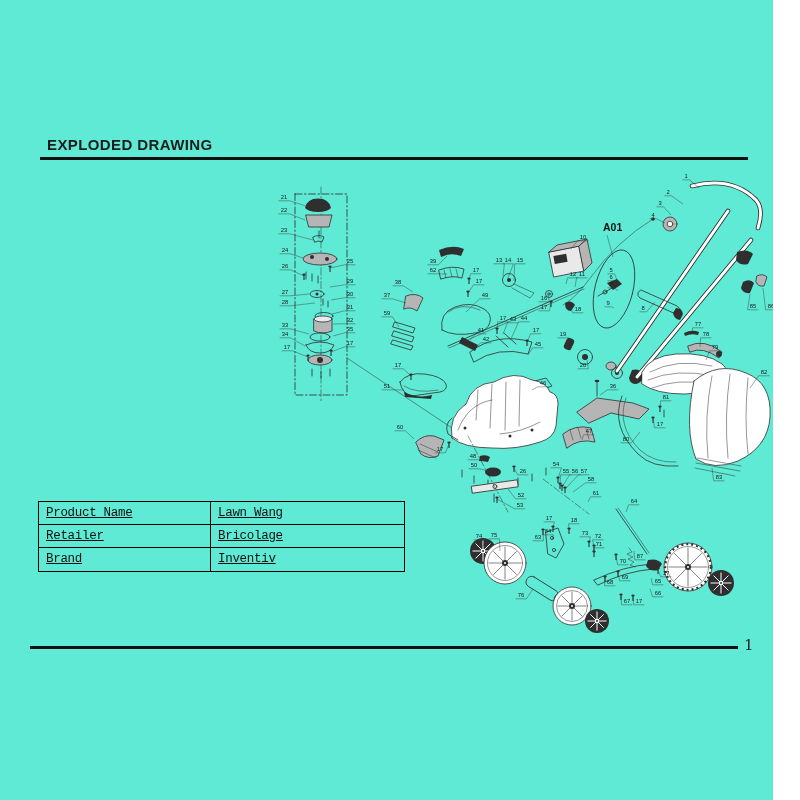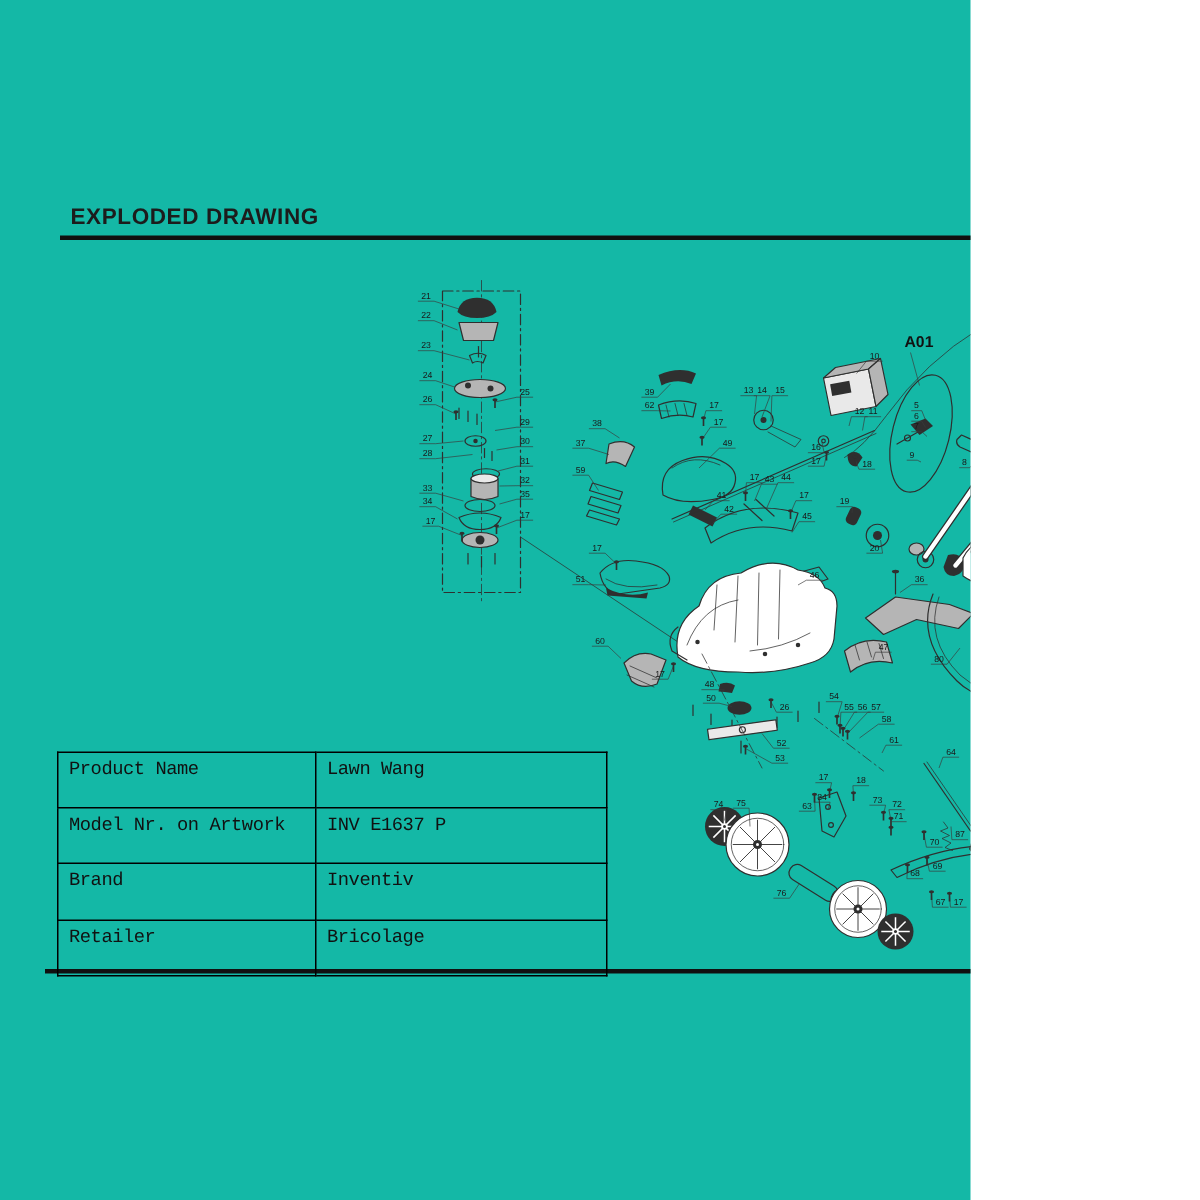--- a/index.html
+++ b/index.html
@@ -1,16 +1,16 @@
 <!DOCTYPE html>
 <html><head>
 <meta charset="utf-8">
 <style>
   html,body{margin:0;padding:0;background:#fff;}
-  .page{position:relative;width:647px;height:800px;background:#14b8a6;overflow:hidden;
+  .page{position:relative;width:773px;height:800px;background:#5eead4;overflow:hidden;
         font-family:"Liberation Sans",sans-serif;color:#1a1a1a;}
   .page-title{position:absolute;left:47px;top:136px;font-size:15px;font-weight:600;
               letter-spacing:.4px;color:#1c1c1c;}
   .rule-top{position:absolute;left:40px;top:157px;width:708px;height:3px;background:#101010;}
   .rule-bottom{position:absolute;left:30px;top:646px;width:708px;height:3px;background:#101010;}
   .page-number{position:absolute;left:744px;top:636px;font-size:15px;
                font-family:"DejaVu Serif",serif;color:#222;}
   svg.diagram{position:absolute;left:0;top:0;}
   
   .ol{fill:none;stroke:#2f2f2f;stroke-width:.8;stroke-linejoin:round;stroke-linecap:round;}
@@ -22,21 +22,21 @@
   .dd{stroke-dasharray:7 2.5 1.5 2.5;}
   .tube{stroke:#2f2f2f;stroke-width:4.6;fill:none;stroke-linecap:round;}
   .tin{stroke:#fff;stroke-width:2.9;fill:none;stroke-linecap:round;}
   .lbl{font-family:"Liberation Sans",sans-serif;font-size:5.8px;fill:#1a1a1a;}
   .callout{font-family:"Liberation Sans",sans-serif;font-size:10.5px;fill:#111;font-weight:600;}
   .ldr{stroke:#3a3a3a;stroke-width:.45;fill:none;}
   
   .info-table{position:absolute;left:38px;top:501px;border-collapse:collapse;
               font-family:"Liberation Mono",monospace;font-size:12.5px;color:#111;
               letter-spacing:-.3px;z-index:5;background:#fff0;}
-  .info-table td{border:1.4px solid #000;height:22.2px;padding:0 4px 14px 7px;white-space:nowrap;}
+  .info-table td{border:1.4px solid #000;height:22.2px;padding:0 4px 0 7px;white-space:nowrap;text-decoration:underline;}
   .info-table td.c1{width:160px;}
   .info-table td.c2{width:182px;}
 </style>
 </head>
 <body>
 
 <div class="page">
 
   <div class="page-title">EXPLODED DRAWING</div>
   <div class="rule-top"></div>
@@ -616,29 +616,25 @@
       </g>
   </svg>
 
   <table class="info-table">
     <tbody>
       <tr>
         <td class="c1">Product Name</td>
         <td class="c2">Lawn Wang</td>
       </tr>
       <tr>
-        <td class="c1">Model Nr. on Artwork</td>
-        <td class="c2">INV E1637 P</td>
+        <td class="c1">Retailer</td>
+        <td class="c2">Bricolage</td>
       </tr>
       <tr>
         <td class="c1">Brand</td>
         <td class="c2">Inventiv</td>
       </tr>
-      <tr>
-        <td class="c1">Retailer</td>
-        <td class="c2">Bricolage</td>
-      </tr>
     </tbody>
   </table>
 
   <div class="rule-bottom"></div>
   <div class="page-number">1</div>
 </div>
 
 </body></html>

